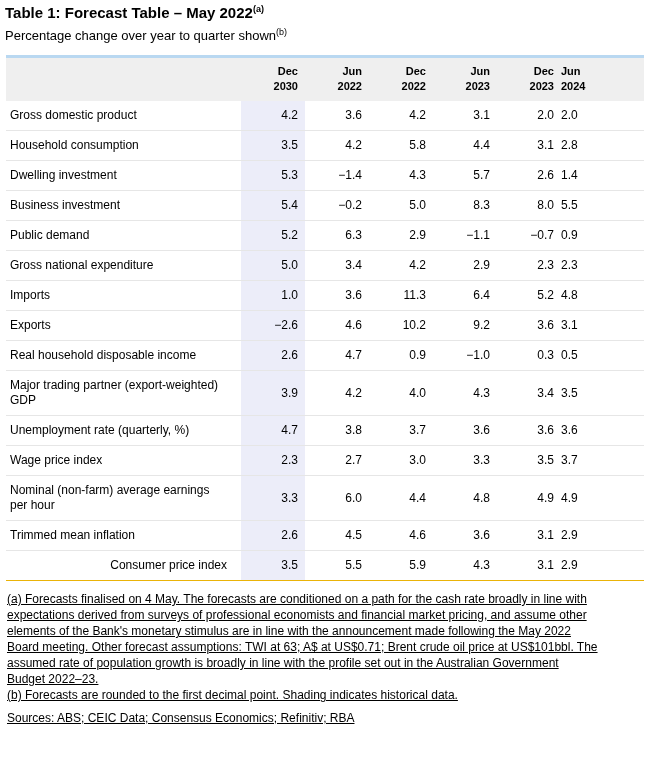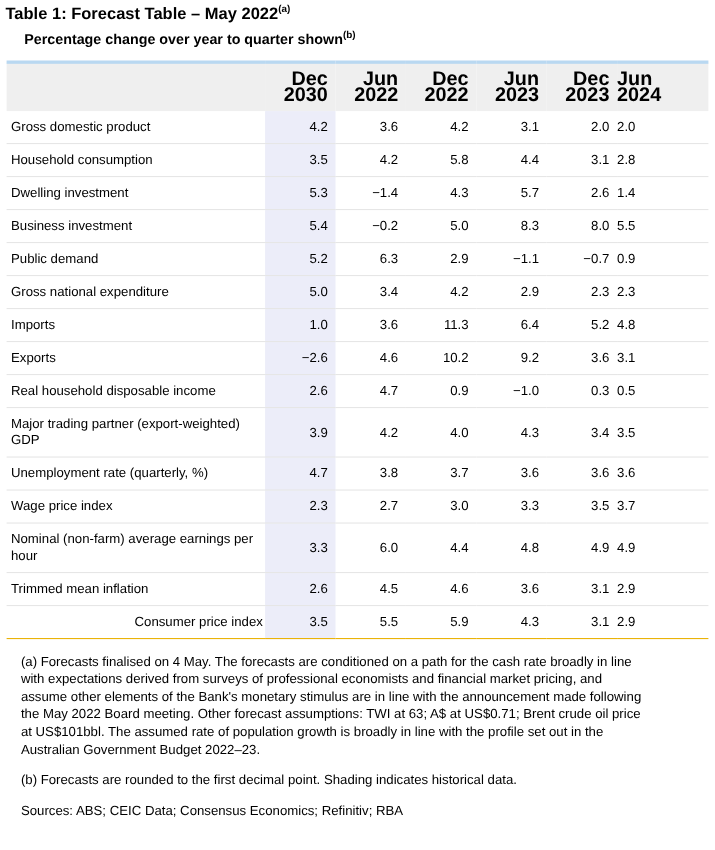--- a/index.html
+++ b/index.html
@@ -15,74 +15,75 @@
     overflow: hidden;
   }
   .title {
     font-size: 15px;
     font-weight: bold;
     margin: 4px 0 0 5px;
     line-height: 18px;
   }
   .subtitle {
     font-size: 13px;
-    font-weight: bold;
-    margin: 6px 0 0 22px;
+    font-weight: normal;
+    margin: 6px 0 0 5px;
     line-height: 16px;
   }
   sup {
     font-size: 9px;
     line-height: 0;
   }
   table.forecast-table {
     border-collapse: collapse;
     table-layout: fixed;
     width: 638px;
     margin: 11px 0 0 6px;
   }
   table.forecast-table thead th {
     background: #efefef;
     border-top: 3px solid #b9d8f1;
-    font-size: 18px;
+    font-size: 11px;
     font-weight: bold;
     text-align: right;
     vertical-align: middle;
     padding: 6px 7px 7px 0;
   }
   table.forecast-table thead th .hdr-line {
     line-height: 15px;
   }
   table.forecast-table tbody td {
     font-size: 12px;
     line-height: 15px;
     border-bottom: 1px solid #e6e6e6;
     vertical-align: middle;
     text-align: right;
     padding: 7px 7px 7px 0;
   }
   table.forecast-table tbody td.label-cell {
     text-align: left;
     padding-left: 4px;
-    padding-right: 2px;
+    padding-right: 14px;
   }
   table.forecast-table tbody td.shaded {
     background: #ecedf9;
   }
   table.forecast-table tr.last-row td {
     border-bottom: 1px solid #eab308;
     text-align: right;
   }
   .footnotes {
     margin: 10px 0 0 7px;
     width: 592px;
     font-size: 12px;
     line-height: 16px;
   }
   .footnotes p {
-    margin: 12px;
+    margin: 0;
+    text-decoration: underline;
   }
   .footnotes p.sources {
     margin-top: 7px;
   }
 </style>
 </head>
 <body>
 
 <div class="page">
 

